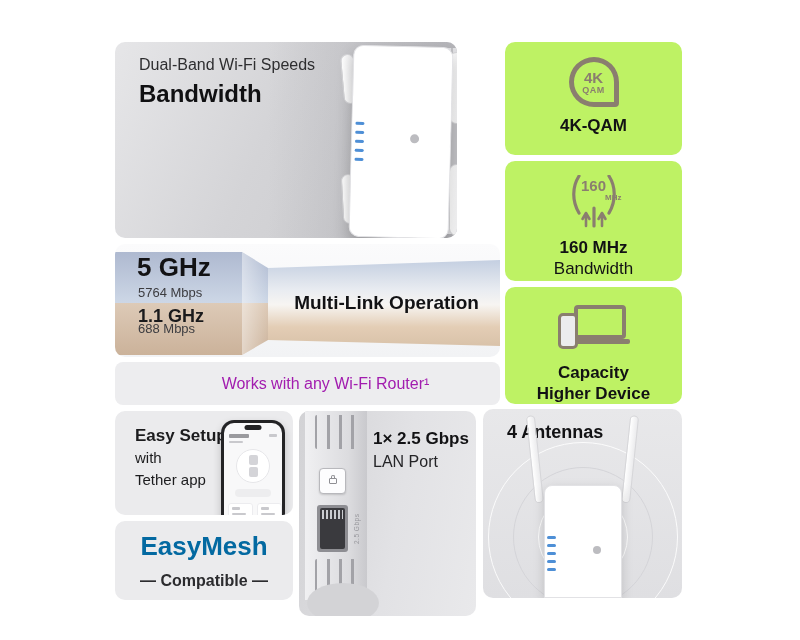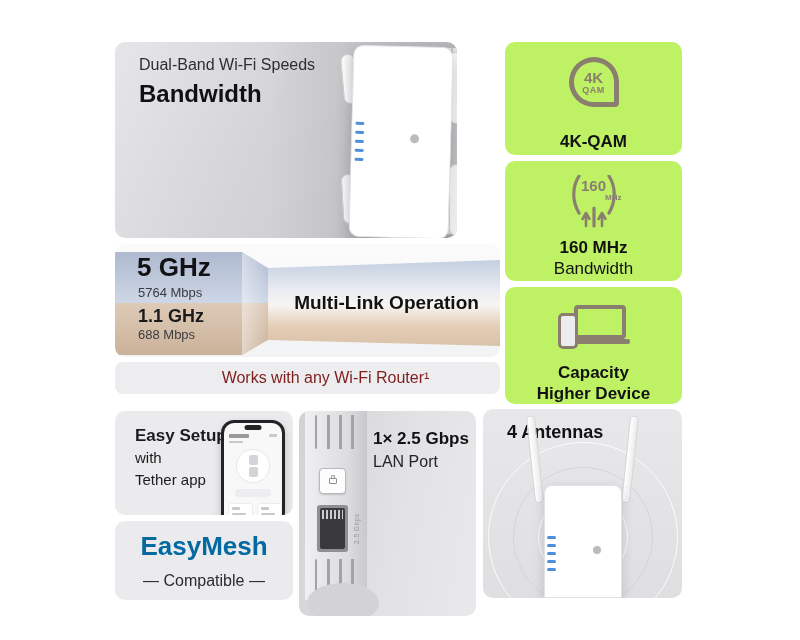--- a/index.html
+++ b/index.html
@@ -62,48 +62,48 @@
   .cap-laptop { position:absolute; left:16px; top:2px; width:52px; height:34px; border:4px solid #8a7e6f; border-radius:4px; background:transparent; }
   .cap-base { position:absolute; left:10px; top:36px; width:62px; height:5px; background:#8a7e6f; border-radius:2px; }
   .cap-phone { position:absolute; left:0px; top:10px; width:20px; height:36px; border:3.5px solid #8a7e6f; border-radius:5px; background:#ececee; }
 
   
   #mlo { left:115px; top:244px; width:385px; height:113px; background:linear-gradient(180deg,#fbfbfc,#f2f3f5); }
   #mlo svg { position:absolute; left:0; top:0; }
   .b5-name  { position:absolute; left:22px; top:8px;  font-size:26px; font-weight:700; color:#121214; }
   .b5-speed { position:absolute; left:23px; top:41px; font-size:13px; color:#3c3c40; }
   .b24-name { position:absolute; left:23px; top:62px; font-size:18px; font-weight:700; color:#1a1a1c; }
-  .b24-speed{ position:absolute; left:23px; top:83px; font-size:13px; color:#3c3c40; }
+  .b24-speed{ position:absolute; left:23px; top:77px; font-size:13px; color:#3c3c40; }
   .mlo-label{ position:absolute; left:158px; top:16px; width:227px; height:86px; display:flex; align-items:center; justify-content:center;
     font-size:19px; font-weight:700; color:#121214; }
 
   
-  #router-strip { left:115px; top:362px; width:385px; height:32px; border-radius:8px; background:#ededef;
-    display:flex; align-items:center; justify-content:center; font-size:16px; color:#7f1d1d;padding-left:36px; }
+  #router-strip { left:115px; top:362px; width:385px; height:43px; border-radius:8px; background:#ededef;
+    display:flex; align-items:center; justify-content:center; font-size:16px; color:#a21caf;padding-left:36px; }
 
   
   #easy { left:115px; top:411px; width:178px; height:104px; background:#ebebed; }
   .easy-text { position:absolute; left:20px; top:14px; font-size:15px; line-height:22px; color:#1c1c1e; }
   .easy-text .b { font-size:17px; font-weight:700; }
   .phone { position:absolute; left:106px; top:9px; width:64px; height:118px; background:#232325; border-radius:13px; padding:3px;
     box-shadow:0 4px 8px rgba(0,0,0,.2); }
   .phone-screen { position:relative; width:100%; height:100%; background:#f8f8f9; border-radius:10px; overflow:hidden; }
   .notch { position:absolute; left:50%; top:2px; transform:translateX(-50%); width:17px; height:5px; background:#232325; border-radius:3px; }
   .ph-line { position:absolute; background:#c9c9cd; border-radius:1px; }
   .ph-circle { position:absolute; left:50%; top:26px; transform:translateX(-50%); width:34px; height:34px; border-radius:50%;
     background:#fff; border:1px solid #e6e6e9; display:flex; flex-direction:column; gap:2px; align-items:center; justify-content:center; }
   .ph-ico { width:9px; height:10px; background:#d4d4d8; border-radius:2px; }
   .ph-pill { position:absolute; left:50%; top:66px; transform:translateX(-50%); width:36px; height:8px; background:#ededef; border-radius:4px; }
   .ph-card { position:absolute; top:80px; width:25px; height:20px; background:#fff; border-radius:3px; border:1px solid #ececef; }
 
   
   #mesh { left:115px; top:521px; width:178px; height:79px; background:#ebebed;
     display:flex; flex-direction:column; align-items:center; justify-content:center; }
   .mesh-title { font-size:26px; font-weight:700; color:#0369a1; line-height:28px; }
-  .mesh-sub { font-size:16px; font-weight:400; color:#2b2b2e; margin-top:12px; }
+  .mesh-sub { font-size:16px; font-weight:700; color:#2b2b2e; margin-top:12px; }
 
   
   #lan { left:299px; top:411px; width:177px; height:205px; background:linear-gradient(100deg,#d2d2d5 0%,#e2e2e5 55%,#e9e9eb 100%); }
   .lan-side { position:absolute; left:6px; top:0; width:62px; height:189px;
     background:linear-gradient(90deg,#f0f0f2 0%,#dcdcdf 70%,#c9c9cd 100%); }
   .slots { position:absolute; left:10px; width:42px; background:repeating-linear-gradient(90deg,#a2a2a7 0 2.5px,rgba(0,0,0,0) 2.5px 12px); border-radius:2px; }
   .slots-top { top:4px; height:34px; }
   .slots-bot { top:148px; height:41px; }
   .wps-btn { position:absolute; left:14px; top:57px; width:27px; height:26px; background:#fdfdfe; border:1px solid #b8b8bc;
     border-radius:4px; box-shadow:0 1px 2px rgba(0,0,0,.15); display:flex; align-items:center; justify-content:center; }
@@ -161,21 +161,21 @@
         </div>
       </div>
     </div>
   </div>
 
   <div id="box-qam" class="panel bg-gray fbox">
     <div class="qam-shape">
       <div class="t1">4K</div>
       <div class="t2">QAM</div>
     </div>
-    <div class="flabel" style="margin-top:24px;">4K-QAM</div>
+    <div class="flabel" style="margin-top:8px;">4K-QAM</div>
   </div>
 
   <div id="box-mhz" class="panel bg-gray fbox">
     <div class="mhz-icon">
       <svg width="56" height="54" viewBox="0 0 56 54">
         <path d="M13,1 C6,12 6,26 13,38" fill="none" stroke="#8a7e6f" stroke-width="3.2" stroke-linecap="round"></path>
         <path d="M43,1 C50,12 50,26 43,38" fill="none" stroke="#8a7e6f" stroke-width="3.2" stroke-linecap="round"></path>
         <path d="M28,33 L28,51" stroke="#8a7e6f" stroke-width="3.2" stroke-linecap="round"></path>
         <path d="M20,51 L20,41 M20,38 L16.5,44 M20,38 L23.5,44" stroke="#8a7e6f" stroke-width="2.6" stroke-linecap="round" fill="none"></path>
         <path d="M36,51 L36,41 M36,38 L32.5,44 M36,38 L39.5,44" stroke="#8a7e6f" stroke-width="2.6" stroke-linecap="round" fill="none"></path>

